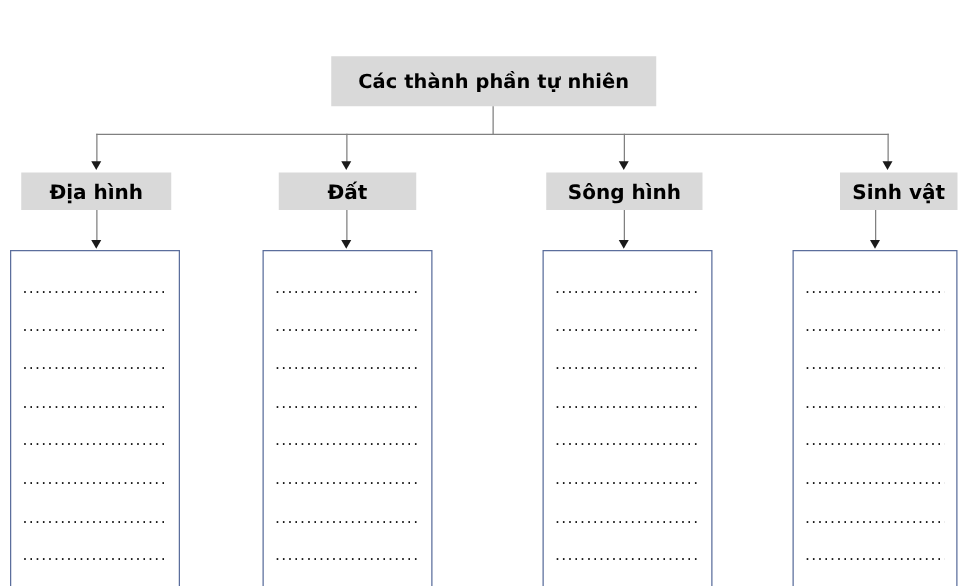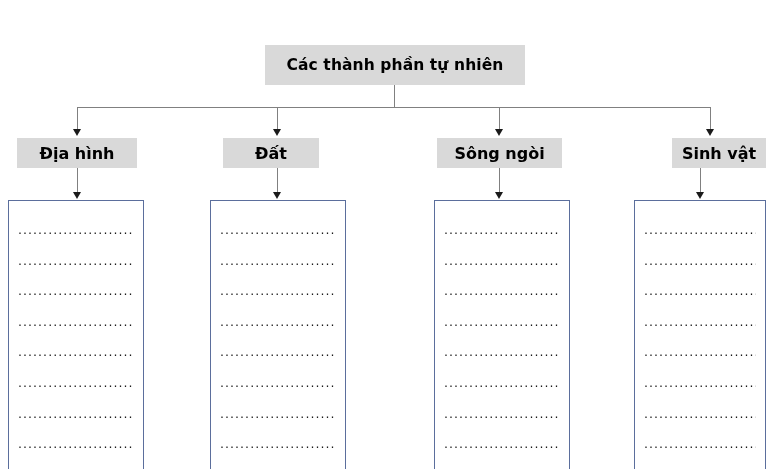--- a/index.html
+++ b/index.html
@@ -42,21 +42,21 @@
     height: 30px;
     background: #d9d9d9;
     display: flex;
     align-items: center;
     justify-content: center;
     font-size: 16px;
     font-weight: bold;
     color: #000000;
   }
   .cat-1 { left: 17px;  width: 120px; }
-  .cat-2 { left: 223px; width: 96px; }
+  .cat-2 { left: 223px; width: 110px; }
   .cat-3 { left: 437px; width: 125px; }
   .cat-4 { left: 672px; width: 94px; }
 
   .content-box {
     position: absolute;
     top: 175px;
     height: 287px;
     background: #ffffff;
     border: 1.4px solid #5b6e9c;
     box-sizing: border-box;
@@ -113,21 +113,21 @@
   <div class="arrow-head" style="left:273px; top:104px;"></div>
 
   <div class="conn v-line" style="left:499px; top:82px;  height:24px;"></div>
   <div class="arrow-head" style="left:495px; top:104px;"></div>
 
   <div class="conn v-line" style="left:710px; top:82px;  height:24px;"></div>
   <div class="arrow-head" style="left:706px; top:104px;"></div>
 
   <div class="cat-box cat-1">Địa hình</div>
   <div class="cat-box cat-2">Đất</div>
-  <div class="cat-box cat-3">Sông ngòi</div>
+  <div class="cat-box cat-3">Sông hình</div>
   <div class="cat-box cat-4">Sinh vật</div>
 
   <div class="conn v-line" style="left:77px;  top:143px; height:26px;"></div>
   <div class="arrow-head" style="left:73px;  top:167px;"></div>
 
   <div class="conn v-line" style="left:277px; top:143px; height:26px;"></div>
   <div class="arrow-head" style="left:273px; top:167px;"></div>
 
   <div class="conn v-line" style="left:499px; top:143px; height:26px;"></div>
   <div class="arrow-head" style="left:495px; top:167px;"></div>

